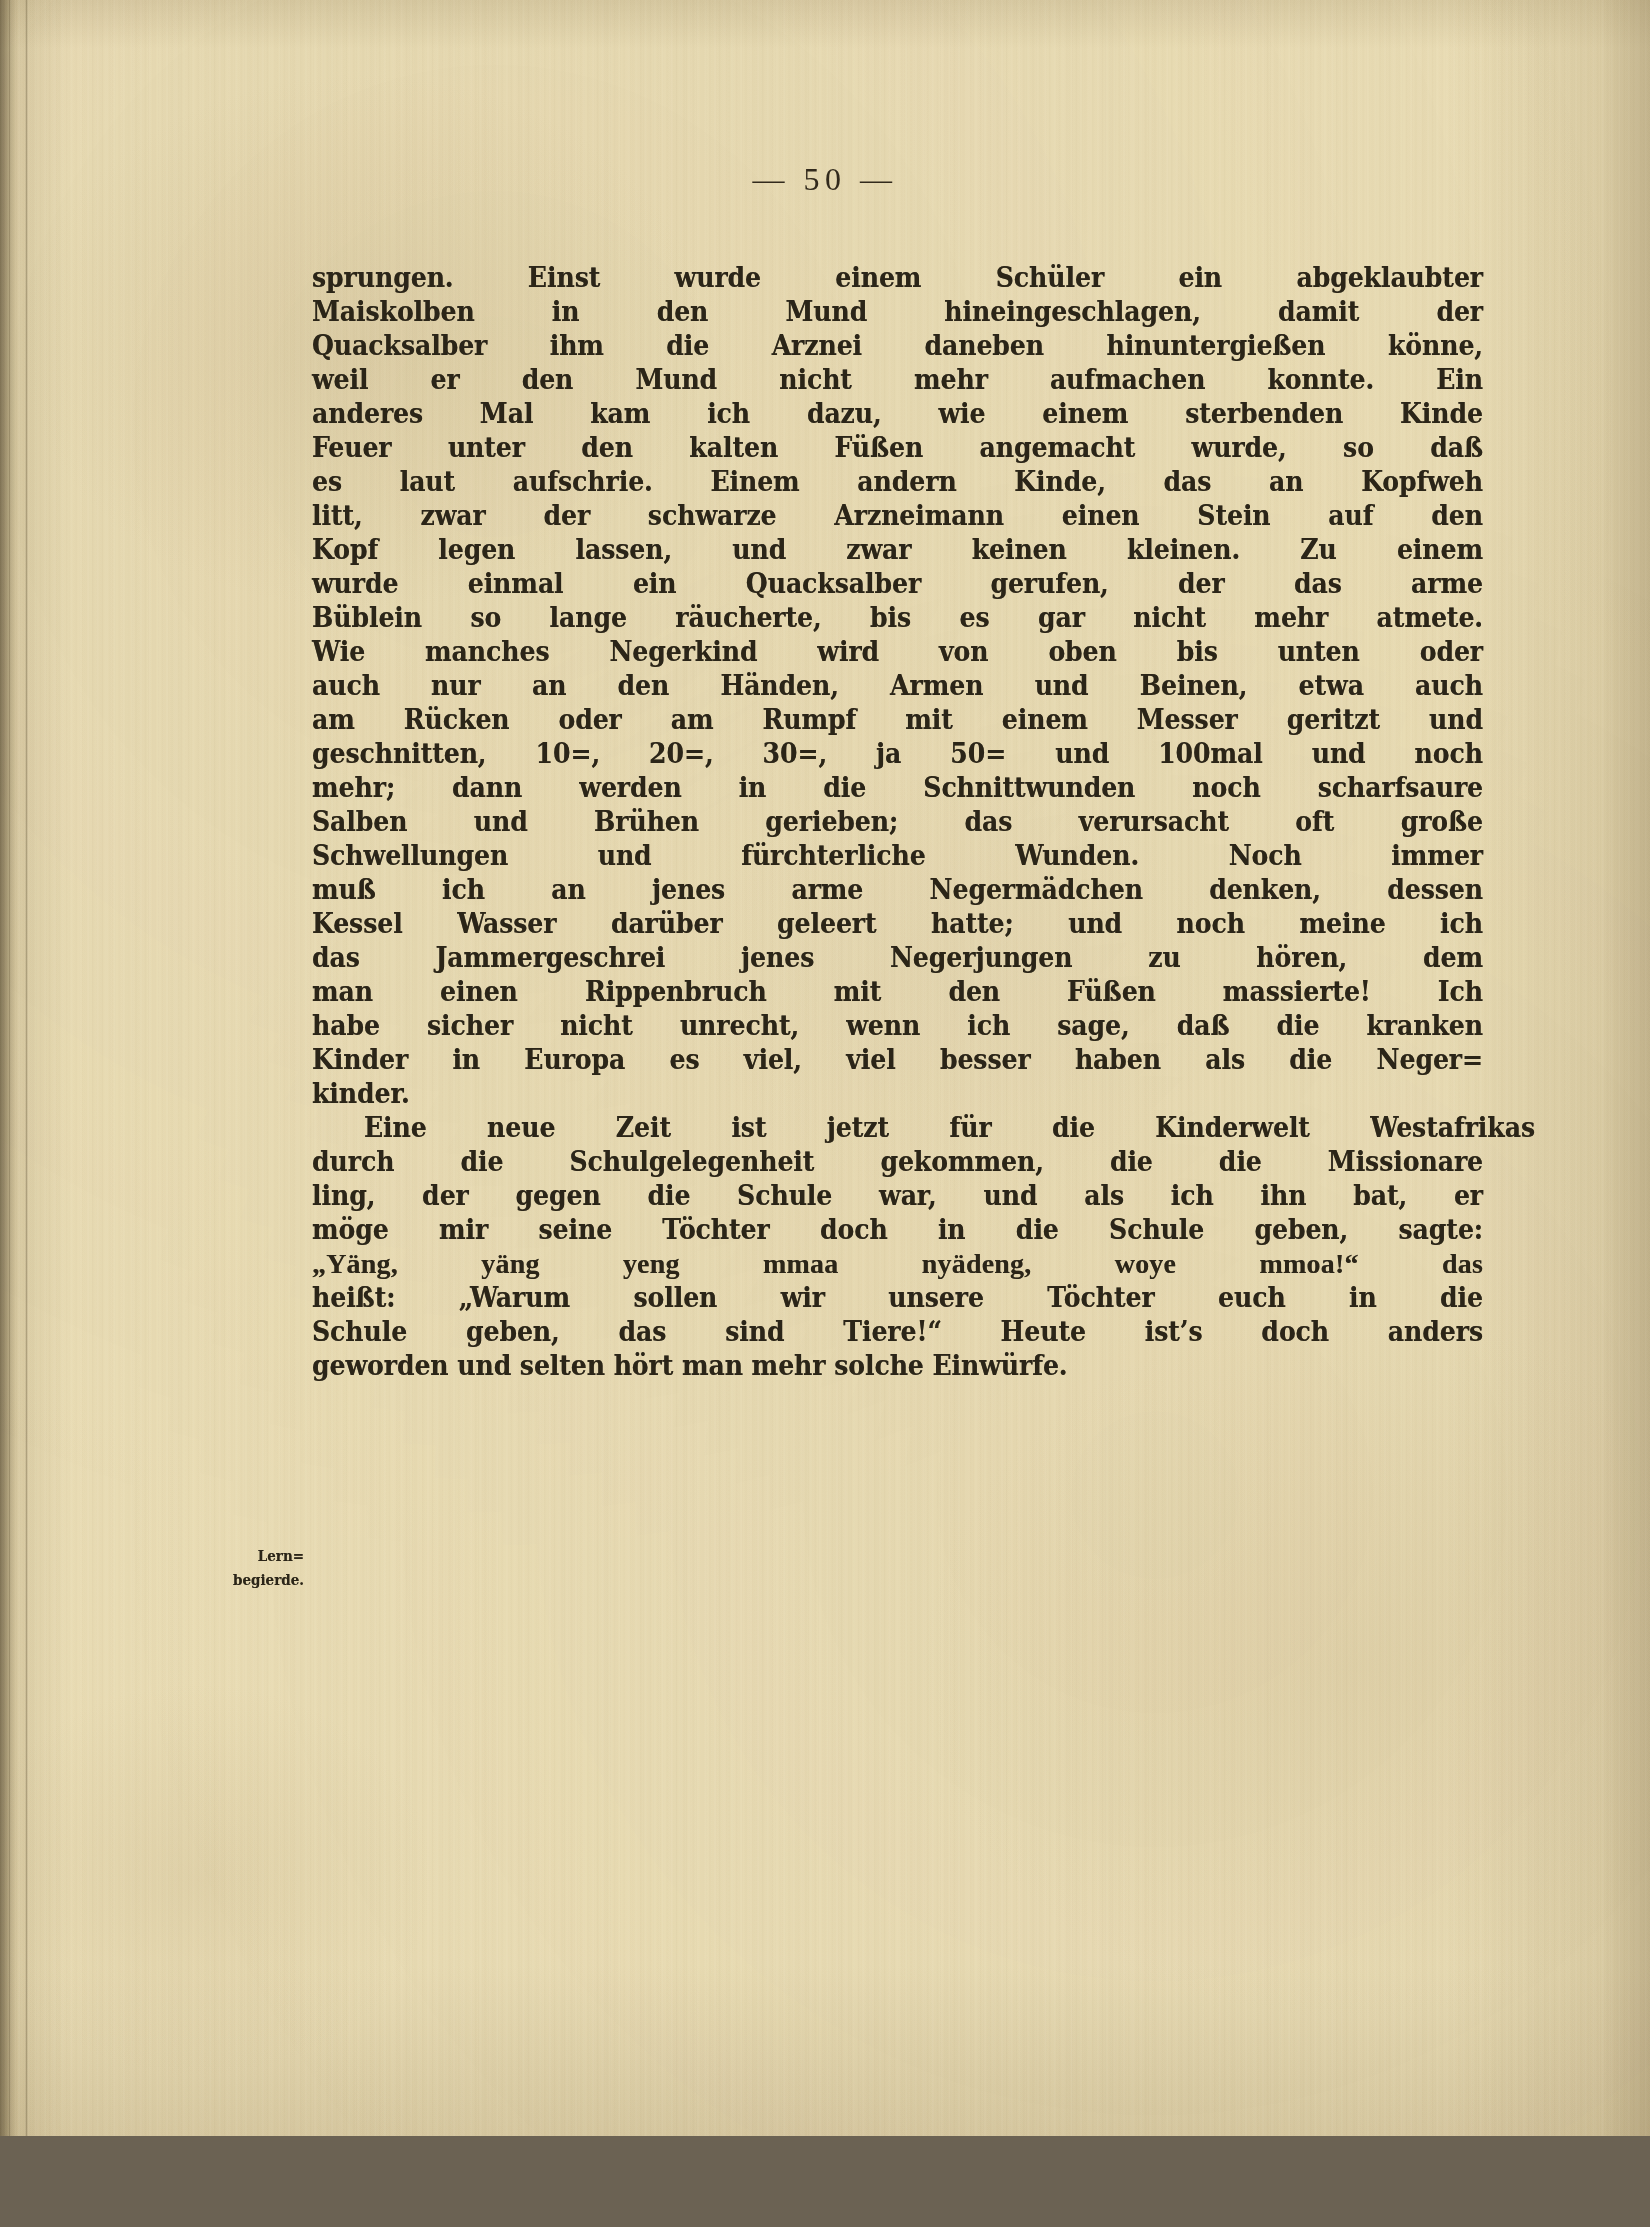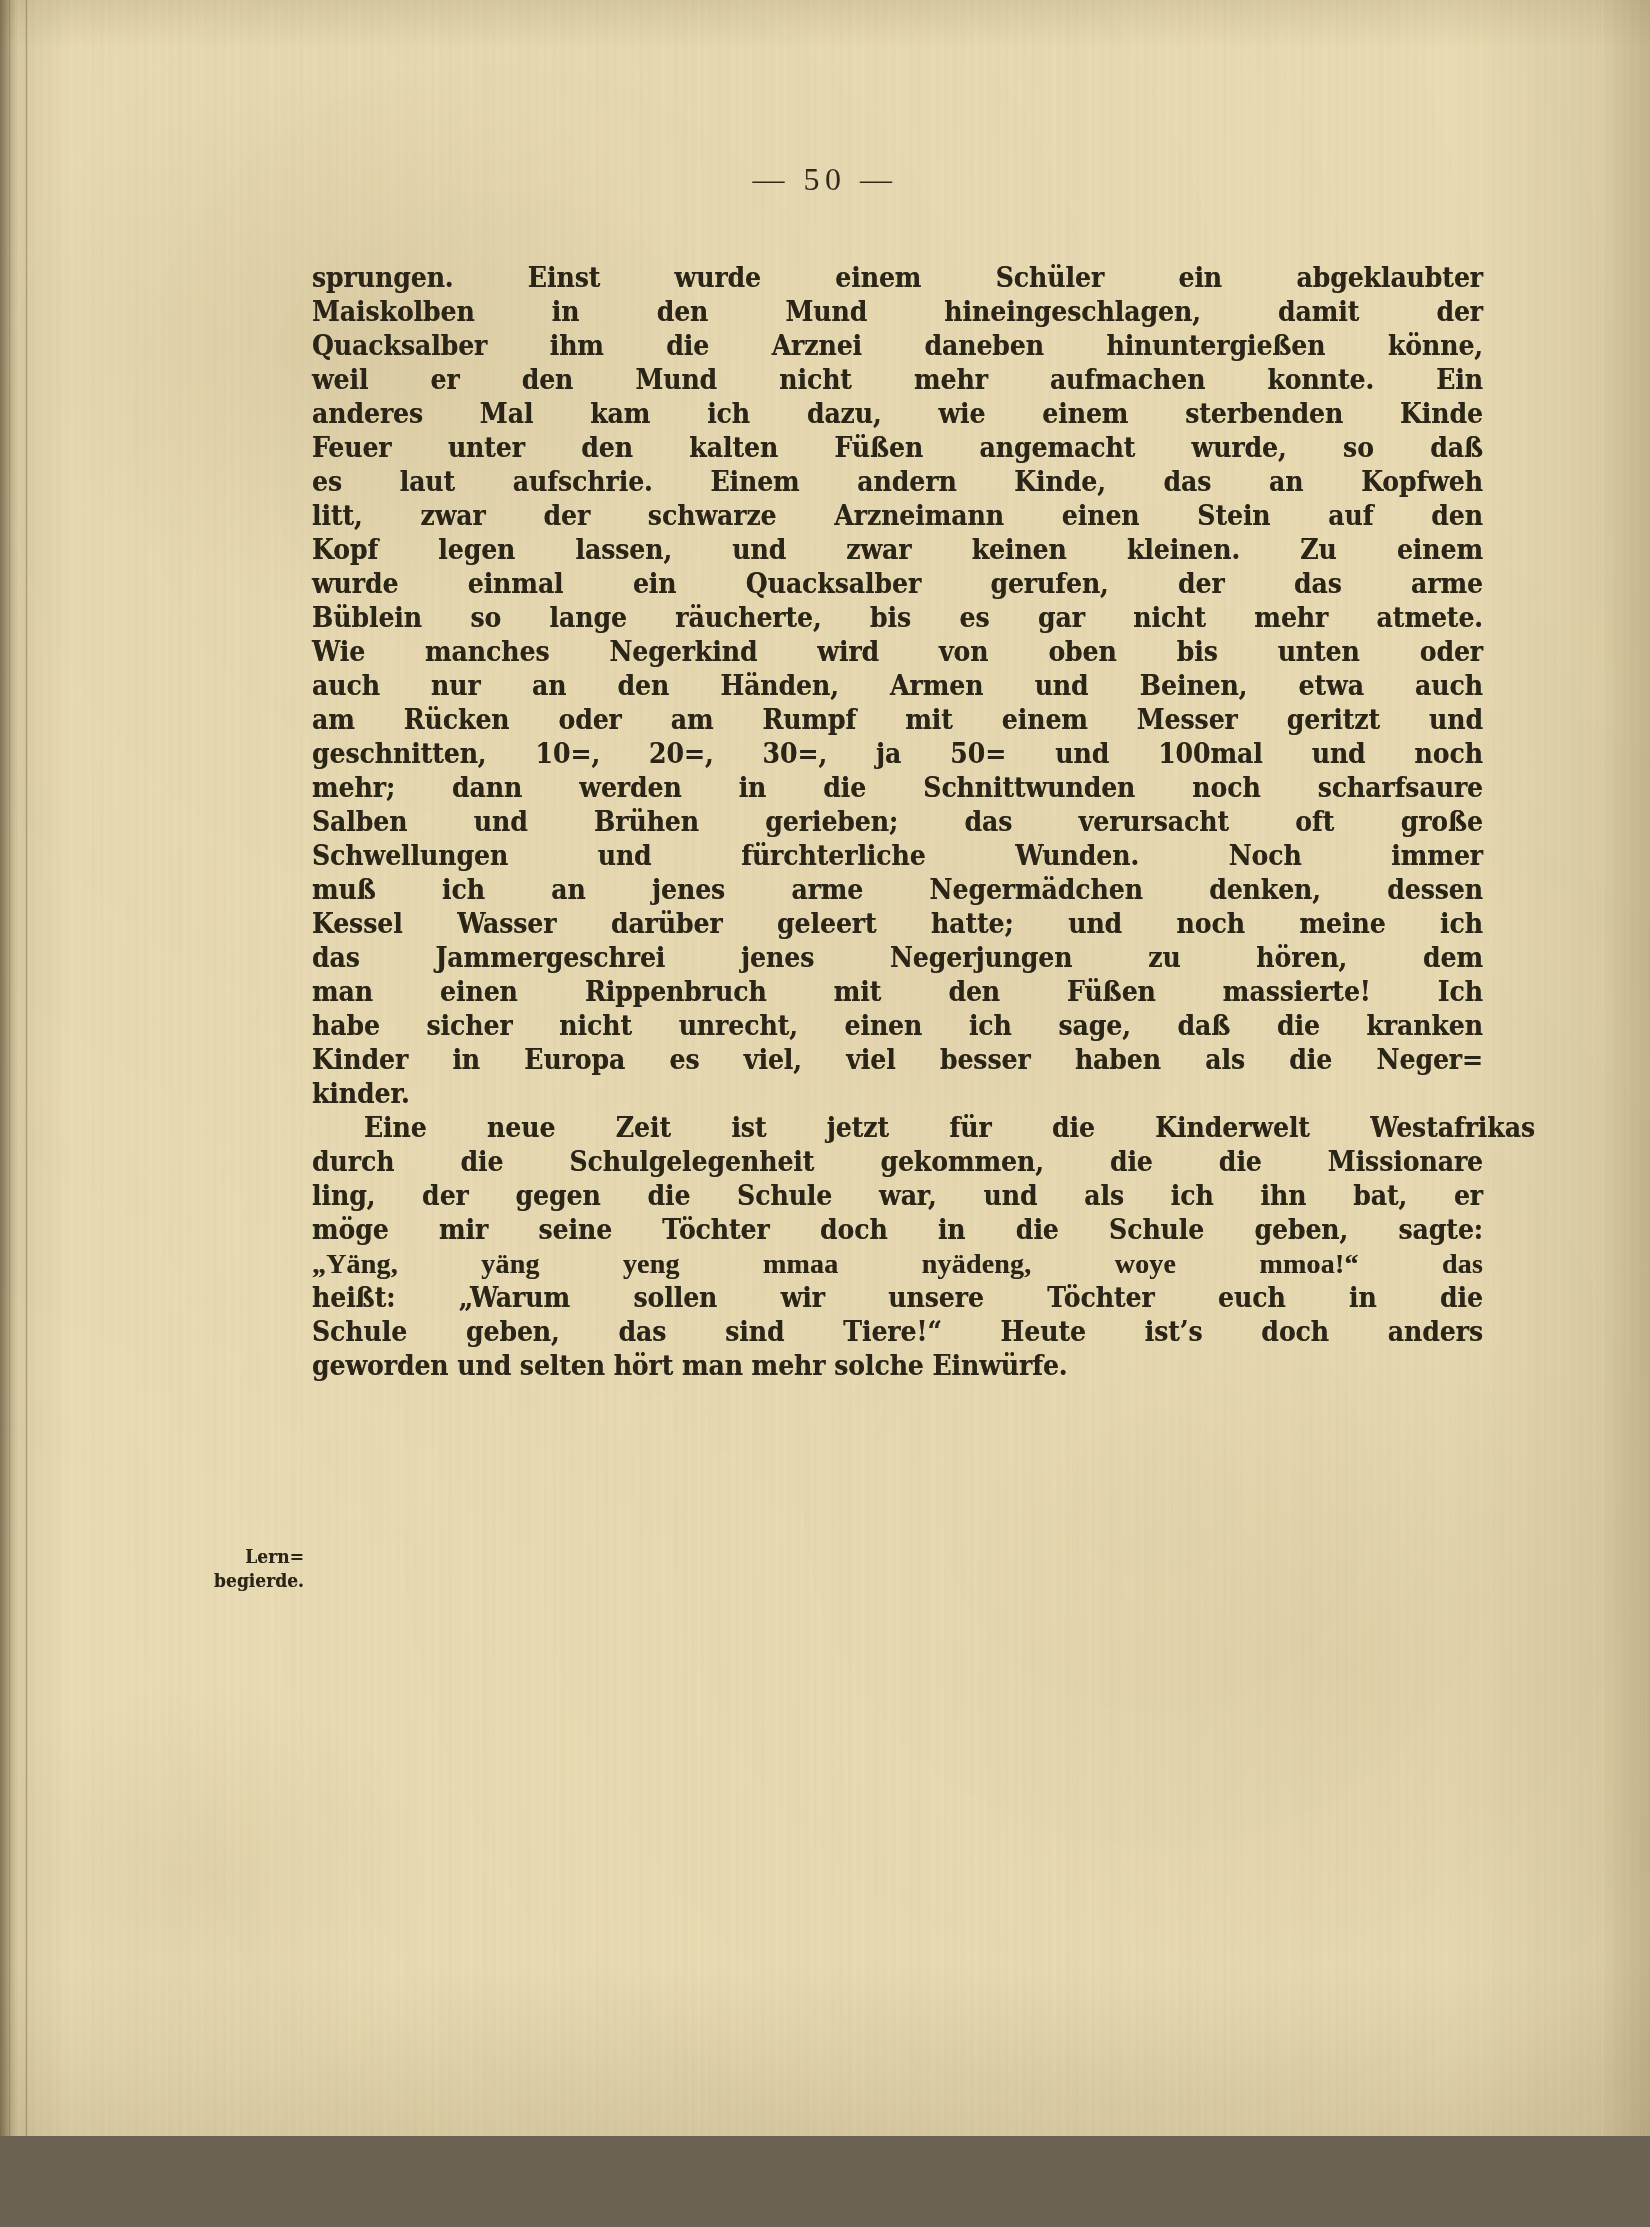--- a/index.html
+++ b/index.html
@@ -157,21 +157,21 @@
 
   .marginal {
     position: absolute;
     left: 135px;
     top: 1544px;
     width: 169px;
     text-align: right;
     font-family: "DejaVu Serif", "Liberation Serif", serif;
     font-weight: 700;
     font-stretch: condensed;
-    font-size: 19px;
+    font-size: 15px;
     line-height: 24px;
     color: #2b2518;
     text-shadow: 0 0 0.5px rgba(43,37,24,0.5);
   }
 
   
   .ink-noise {
     position: absolute;
     inset: 0;
     pointer-events: none;
@@ -216,21 +216,21 @@
     <div class="ln"><span class="j">auch nur an den Händen, Armen und Beinen, etwa auch</span></div>
     <div class="ln"><span class="j">am Rücken oder am Rumpf mit einem Messer geritzt und</span></div>
     <div class="ln"><span class="j">geschnitten, 10=, 20=, 30=, ja 50= und 100mal und noch</span></div>
     <div class="ln"><span class="j">mehr; dann werden in die Schnittwunden noch scharfsaure</span></div>
     <div class="ln"><span class="j">Salben und Brühen gerieben; das verursacht oft große</span></div>
     <div class="ln"><span class="j">Schwellungen und fürchterliche Wunden. Noch immer</span></div>
     <div class="ln"><span class="j">muß ich an jenes arme Negermädchen denken, dessen</span></div>
     <div class="ln"><span class="j">Kessel Wasser darüber geleert hatte; und noch meine ich</span></div>
     <div class="ln"><span class="j">das Jammergeschrei jenes Negerjungen zu hören, dem</span></div>
     <div class="ln"><span class="j">man einen Rippenbruch mit den Füßen massierte! Ich</span></div>
-    <div class="ln"><span class="j">habe sicher nicht unrecht, einen ich sage, daß die kranken</span></div>
+    <div class="ln"><span class="j">habe sicher nicht unrecht, wenn ich sage, daß die kranken</span></div>
     <div class="ln"><span class="j">Kinder in Europa es viel, viel besser haben als die Neger=</span></div>
     <div class="ln"><span class="l">kinder.</span></div>
 
     <div class="ln"><span class="j indent">Eine neue Zeit ist jetzt für die Kinderwelt Westafrikas</span></div>
     <div class="ln"><span class="j">durch die Schulgelegenheit gekommen, die die Missionare</span></div>
     <div class="ln"><span class="j">ling, der gegen die Schule war, und als ich ihn bat, er</span></div>
     <div class="ln"><span class="j">möge mir seine Töchter doch in die Schule geben, sagte:</span></div>
     <div class="ln"><span class="j roman">„Yäng, yäng yeng mmaa nyädeng, woye mmoa!“ das</span></div>
     <div class="ln"><span class="j">heißt: „Warum sollen wir unsere Töchter euch in die</span></div>
     <div class="ln"><span class="j">Schule geben, das sind Tiere!“ Heute ist’s doch anders</span></div>

